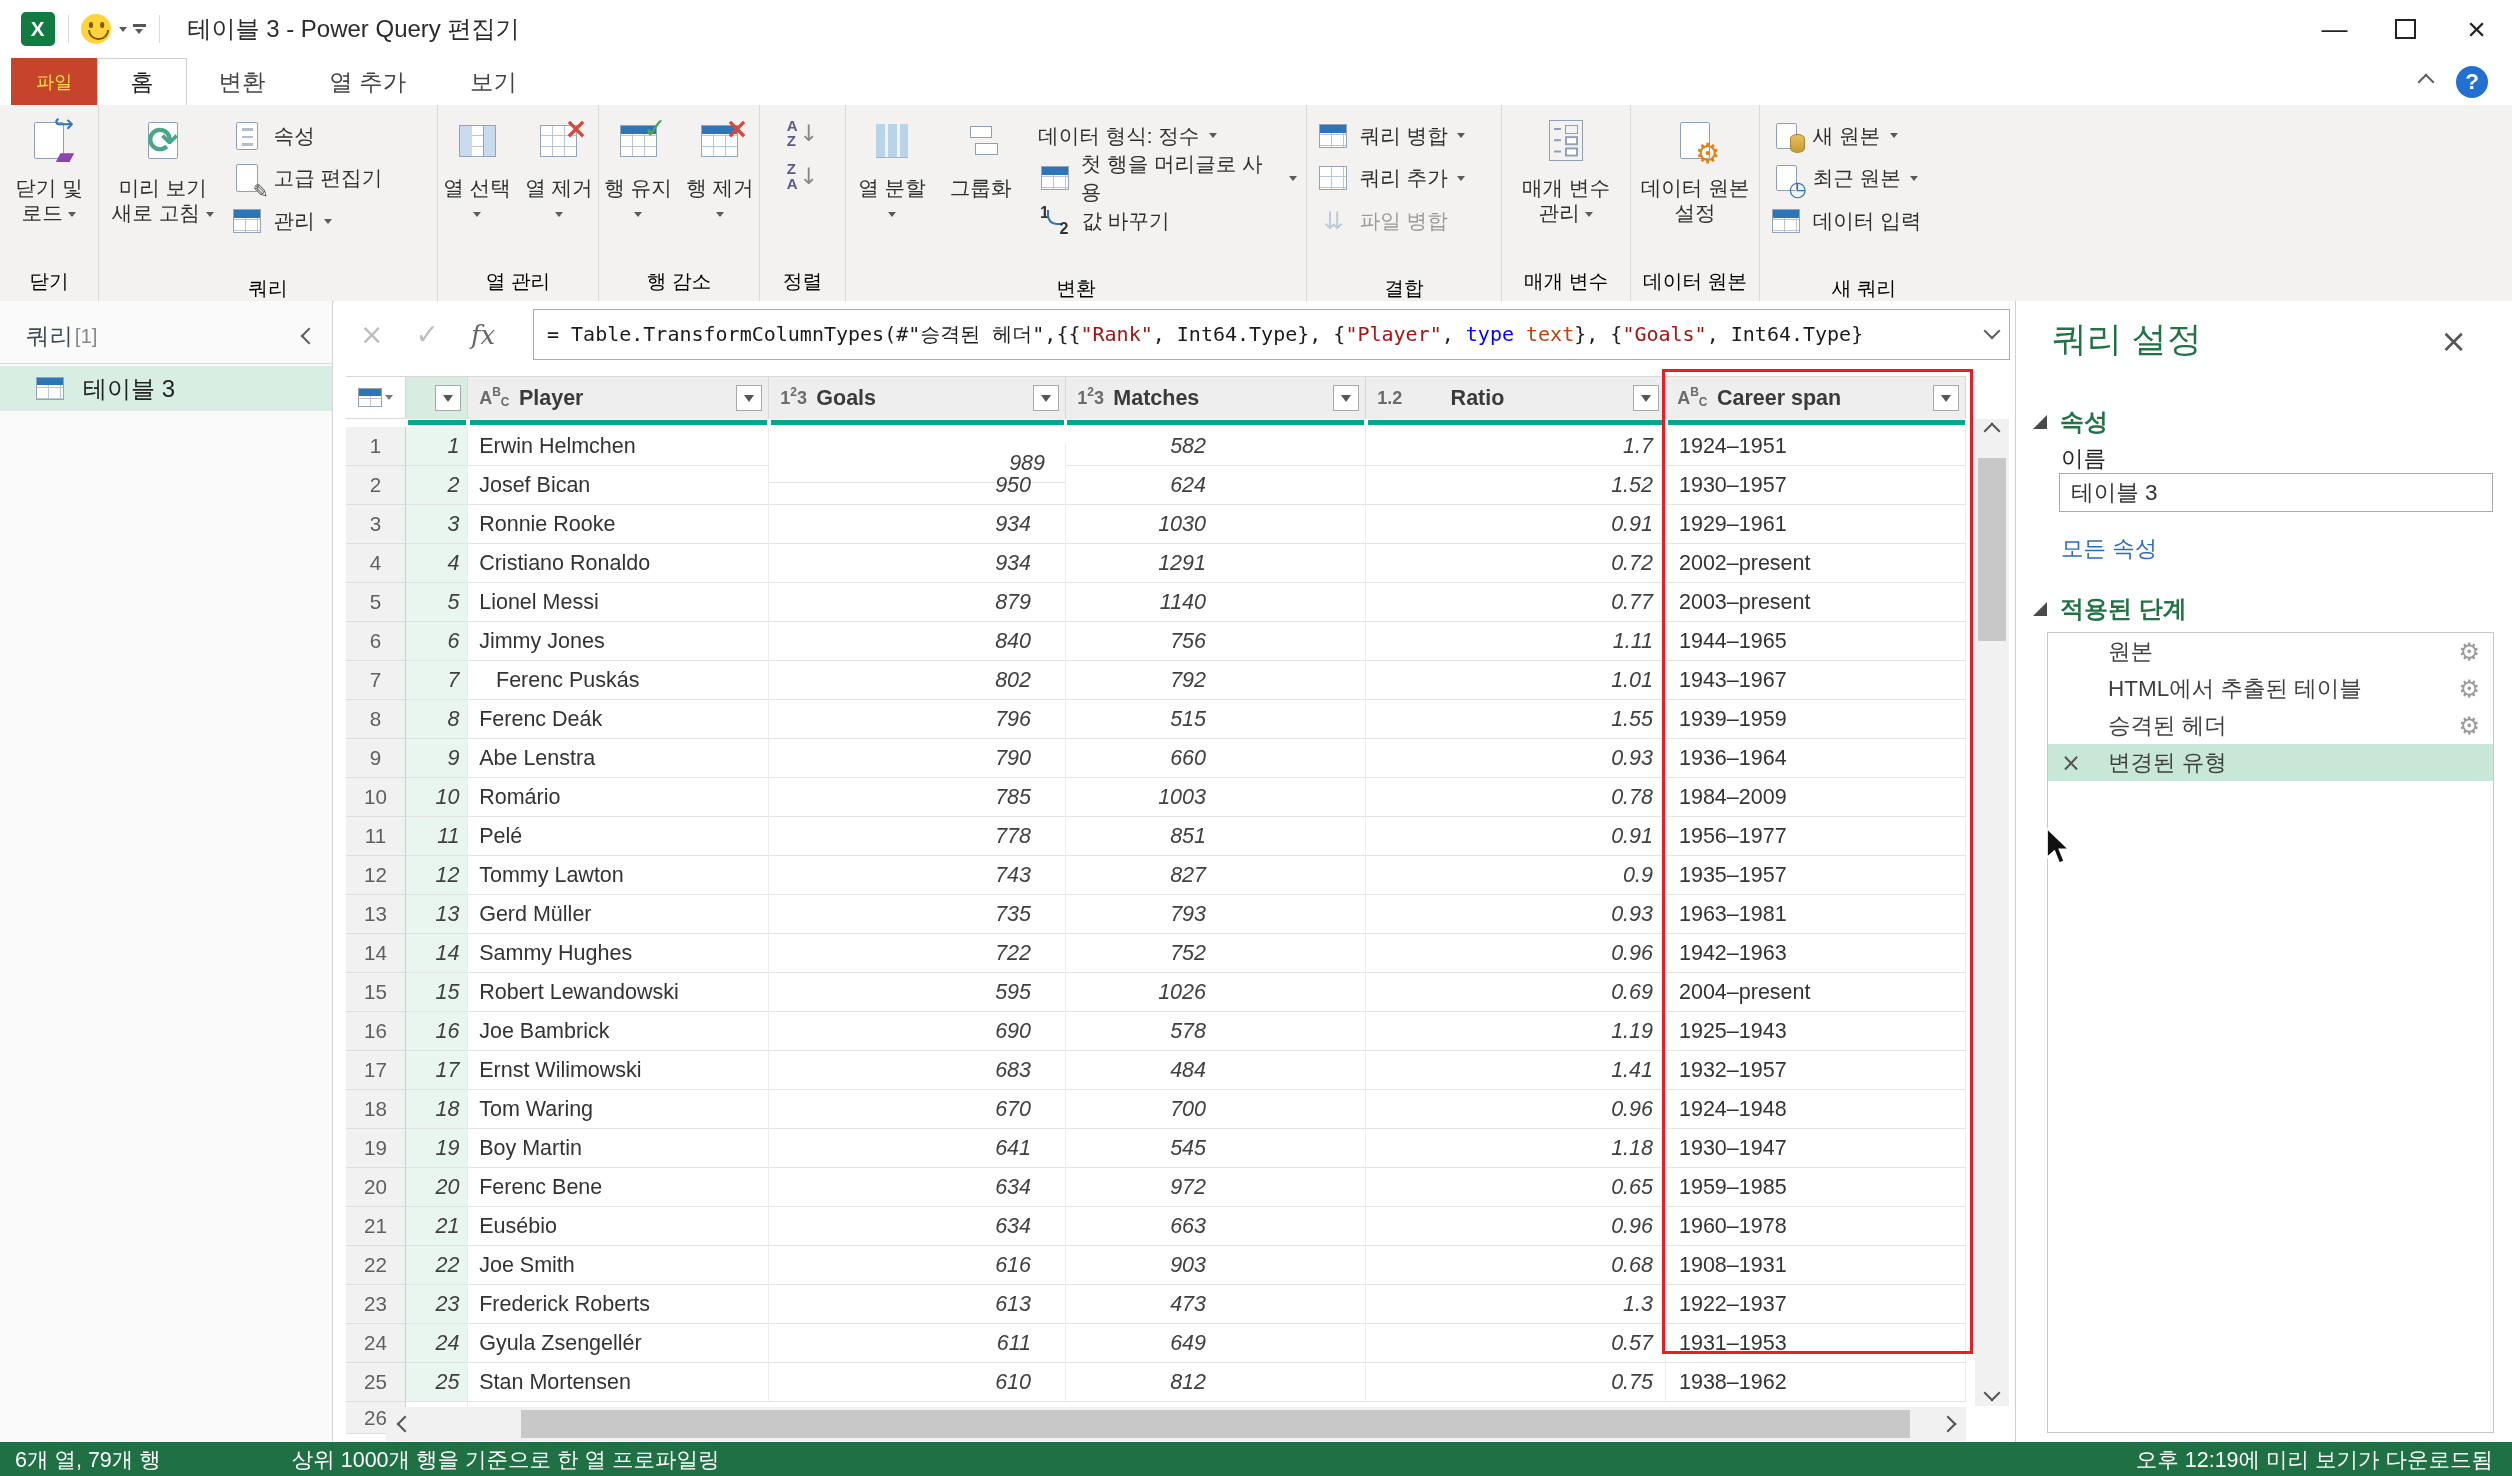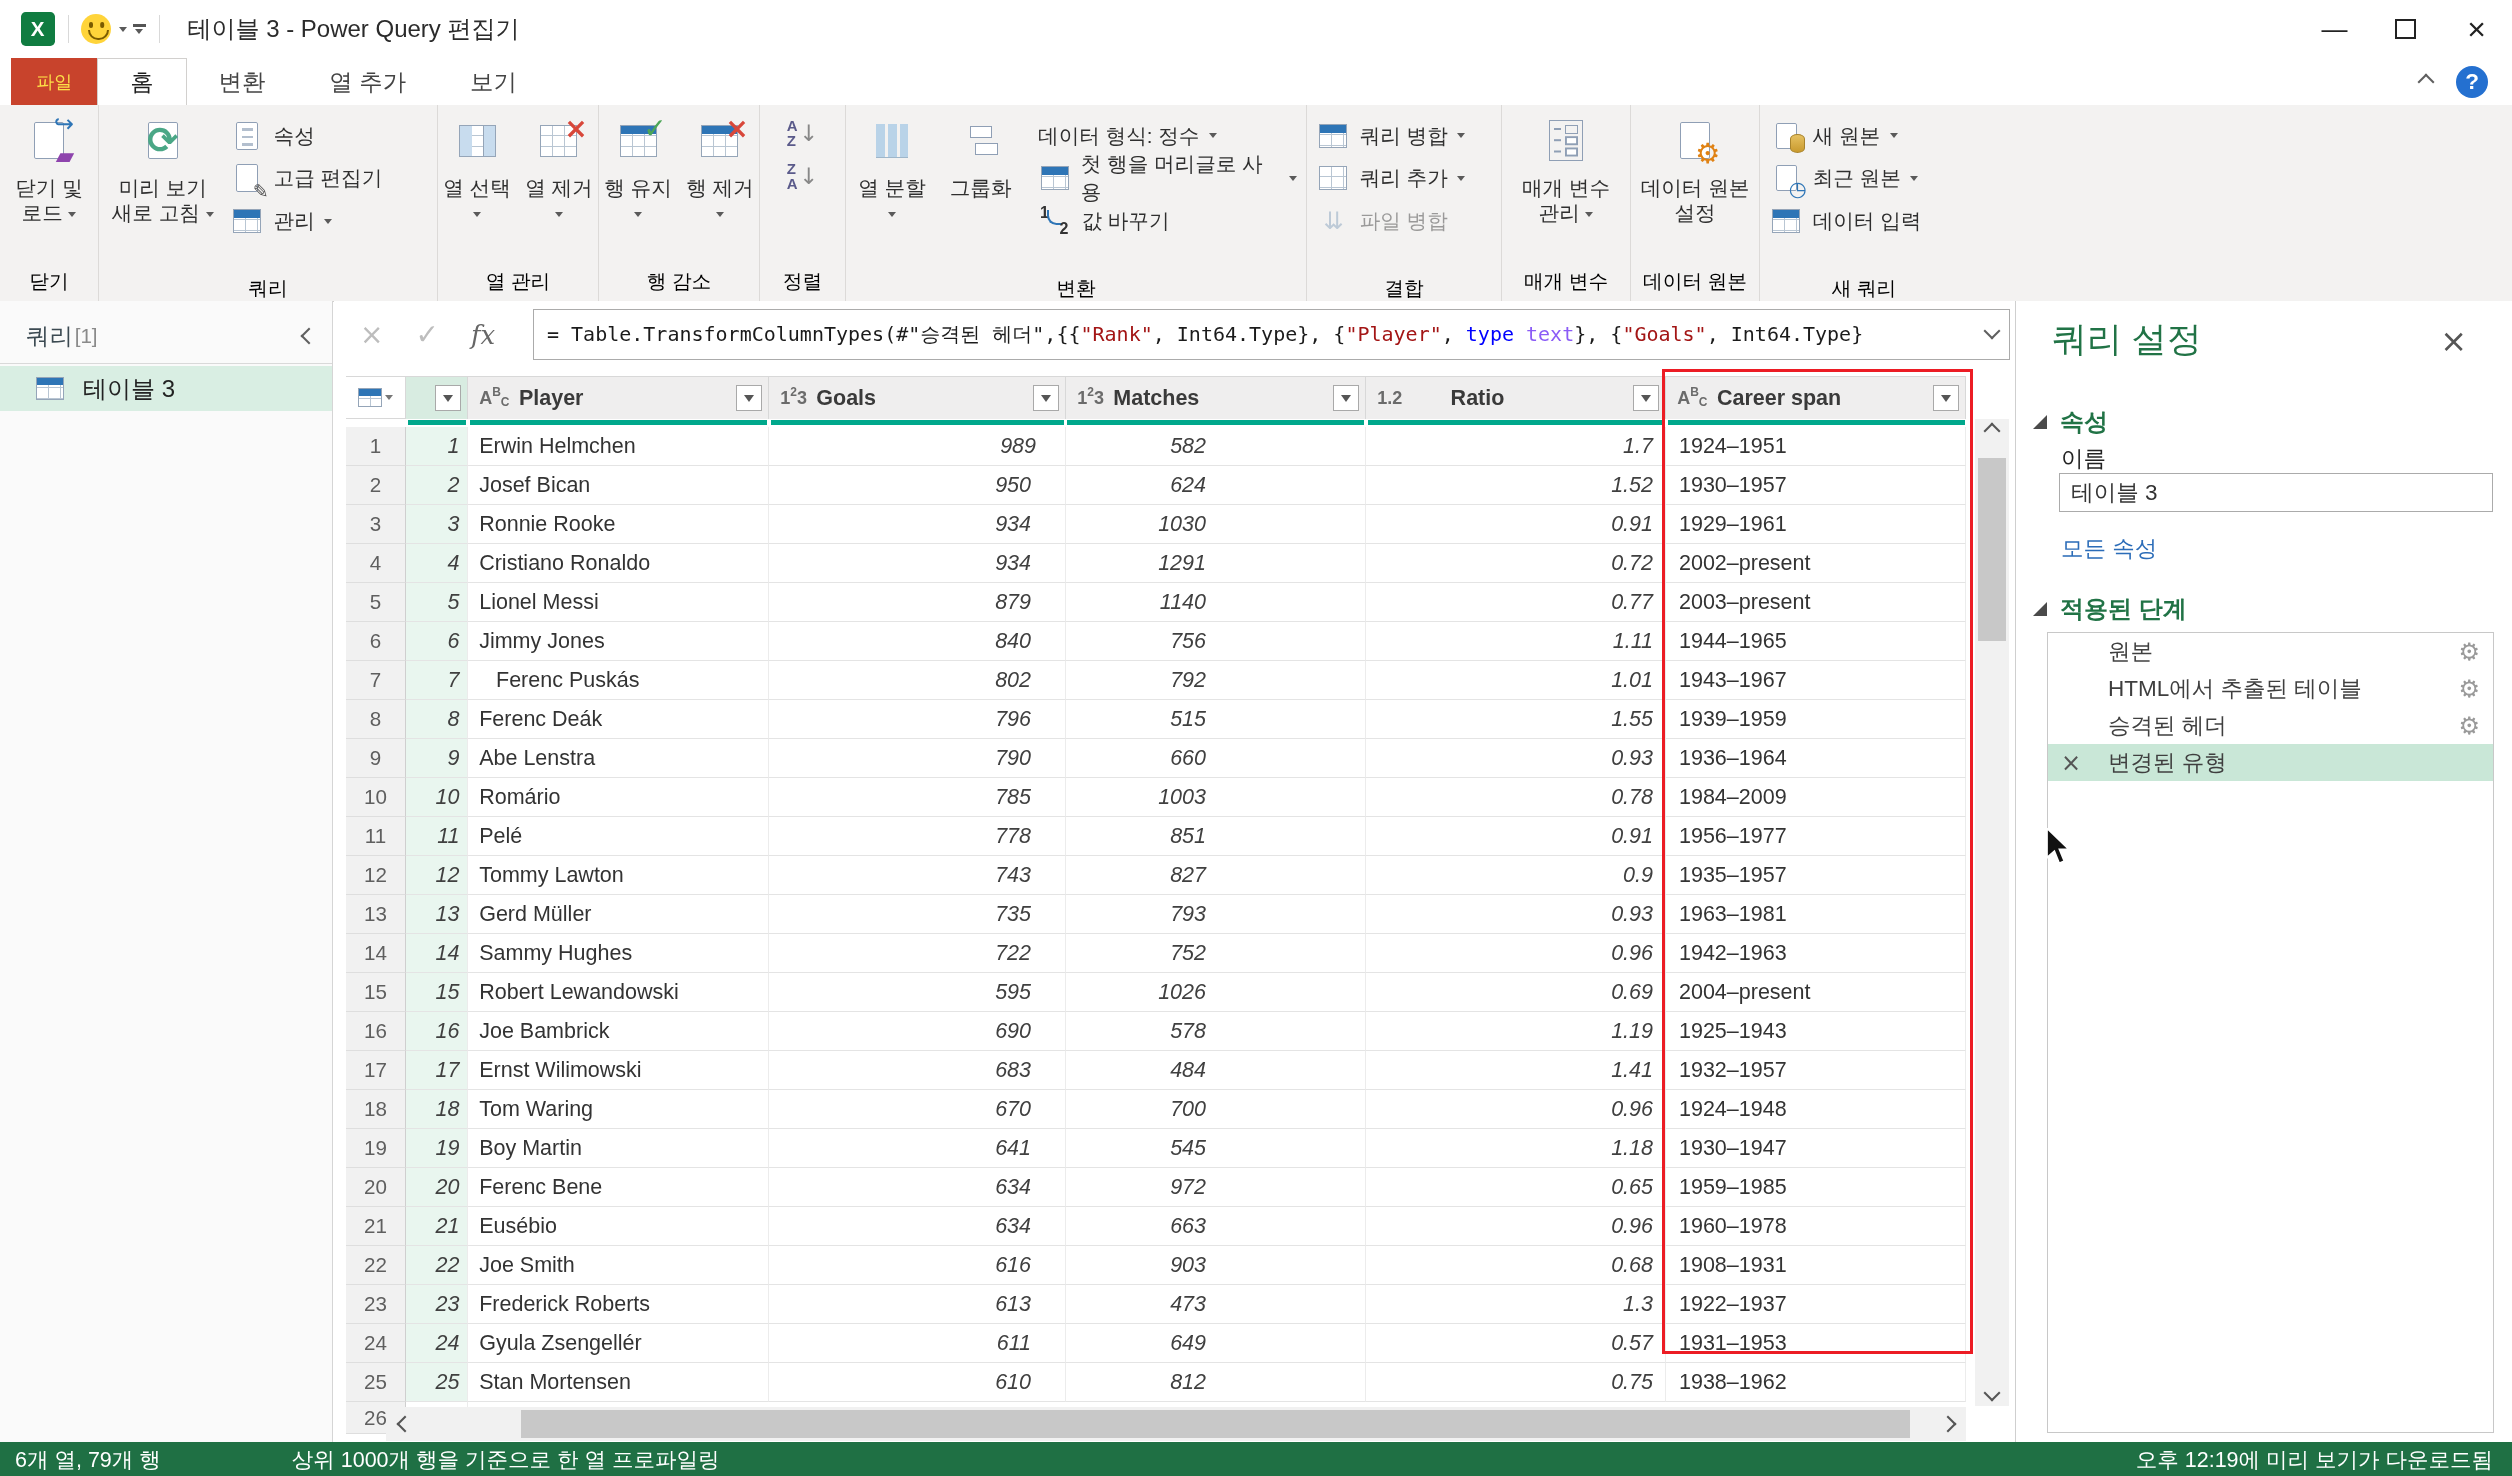--- a/index.html
+++ b/index.html
@@ -103,21 +103,21 @@
 
   
   .fbar{position:absolute;left:334px;top:301px;width:1681px;height:71px;background:#fff;}
   .fbar-btns{position:absolute;left:26px;top:17px;display:flex;align-items:center;gap:32px;}
   .fb-x{font-size:28px;color:#bdbdbd;font-family:"DejaVu Sans",sans-serif;}
   .fb-check{font-size:28px;color:#bdbdbd;font-family:"DejaVu Sans",sans-serif;}
   .fb-fx{font-size:26px;color:#666;font-style:italic;font-family:"DejaVu Serif",serif;}
   .fb-box{position:absolute;left:199px;top:8.4px;width:1477px;height:51px;border:0.9px solid #ababab;background:#fff;
           display:flex;align-items:center;padding:0 41px 0 13px;overflow:hidden;}
   .fb-text{font-family:"DejaVu Sans Mono","Liberation Mono",monospace;font-size:20px;white-space:pre;}
-  .seg-plain{color:#1b1b1b;} .seg-str{color:#a31515;} .seg-kw{color:#0000ff;} .seg-type{color:#8b5cf6;margin-top:36px;}
+  .seg-plain{color:#1b1b1b;} .seg-str{color:#a31515;} .seg-kw{color:#0000ff;} .seg-type{color:#c2410c;margin-top:36px;}
   .fb-dd{position:absolute;right:11.2px;top:15px;}
 
   
   .grid{position:absolute;left:346px;top:376px;width:1621px;height:1066px;background:#fff;}
   .ghrow{display:flex;height:43px;}
   .gcorner{width:60px;height:43px;background:#fff;border:0.9px solid #d8d8d8;border-left:none;display:flex;align-items:center;justify-content:center;gap:2.8px;}
   .gcorner .i-tbl{width:26px;height:20.6px;}
   .ghc{position:relative;display:flex;align-items:center;height:43px;background:#efeeee;
        border-right:0.9px solid #d8d8d8;border-top:0.9px solid #d8d8d8;padding-left:11.2px;
        font-weight:bold;color:#3a3a3a;font-size:21.5px;}
@@ -555,21 +555,21 @@
         <div class="qstrip" style="width: 293px;"></div>
         <div class="qstrip" style="width: 297px;"></div>
         <div class="qstrip" style="width: 297px;"></div>
         <div class="qstrip" style="width: 297px;"></div>
       </div>
     <div>
         <div class="grow">
           <div class="gutterc">1</div>
           <div class="gc num rankcell" style="width: 62px; padding-right: 7.5px;">1</div>
           <div class="gc" style="width: 301px; padding-left: 11.2px;">Erwin Helmchen</div>
-          <div class="gc num" style="width: 297px; padding-right: 29px;">989</div>
+          <div class="gc num" style="width: 297px; padding-right: 20px; margin-top: 17px;">989</div>
           <div class="gc num" style="width: 300px; padding-right: 159px;">582</div>
           <div class="gc num" style="width: 300px; padding-right: 12px;">1.7</div>
           <div class="gc" style="width: 300px; padding-left: 13px;">1924–1951</div>
         </div>
         <div class="grow">
           <div class="gutterc">2</div>
           <div class="gc num rankcell" style="width: 62px; padding-right: 7.5px;">2</div>
           <div class="gc" style="width: 301px; padding-left: 11.2px;">Josef Bican</div>
           <div class="gc num" style="width: 297px; padding-right: 34px;">950</div>
           <div class="gc num" style="width: 300px; padding-right: 159px;">624</div>

